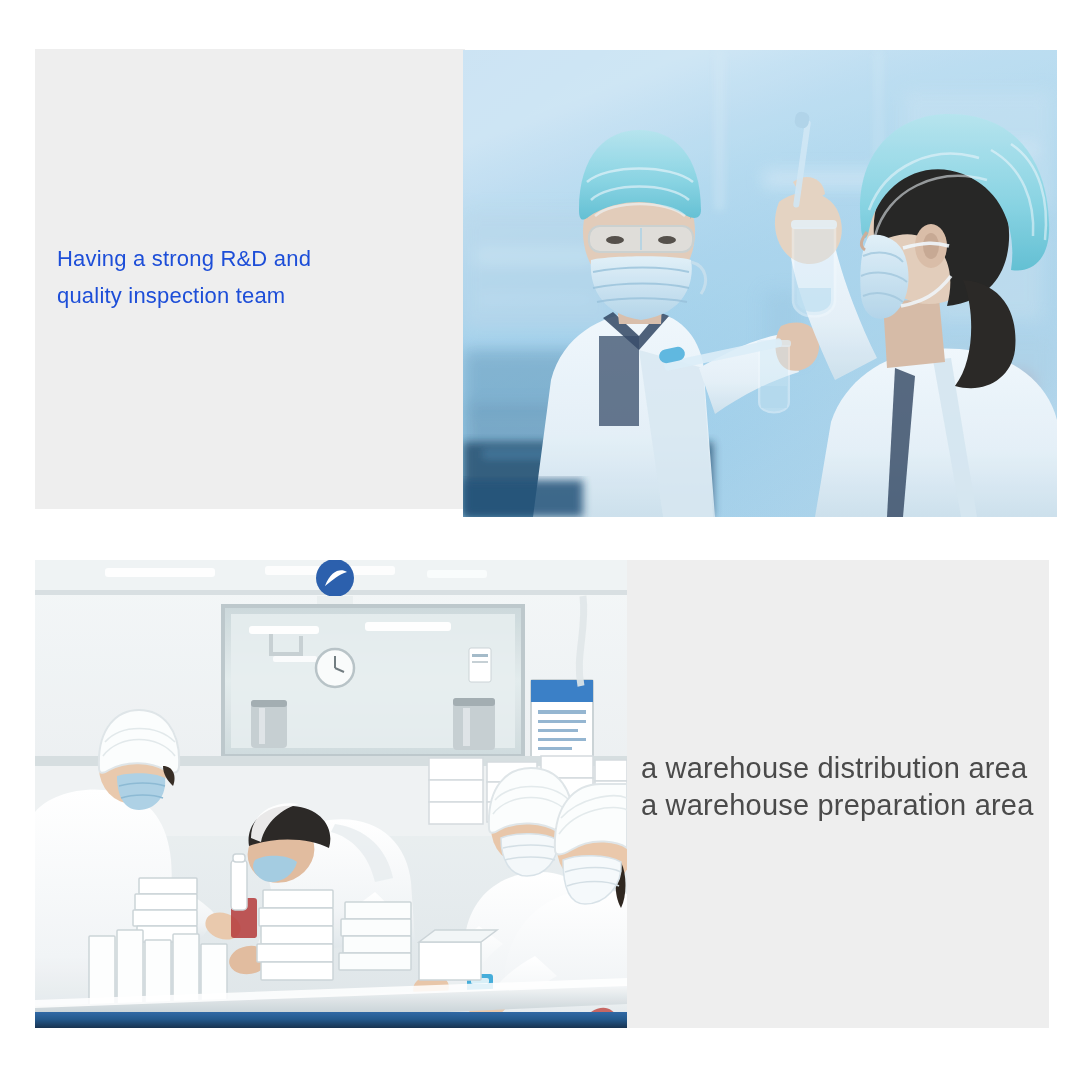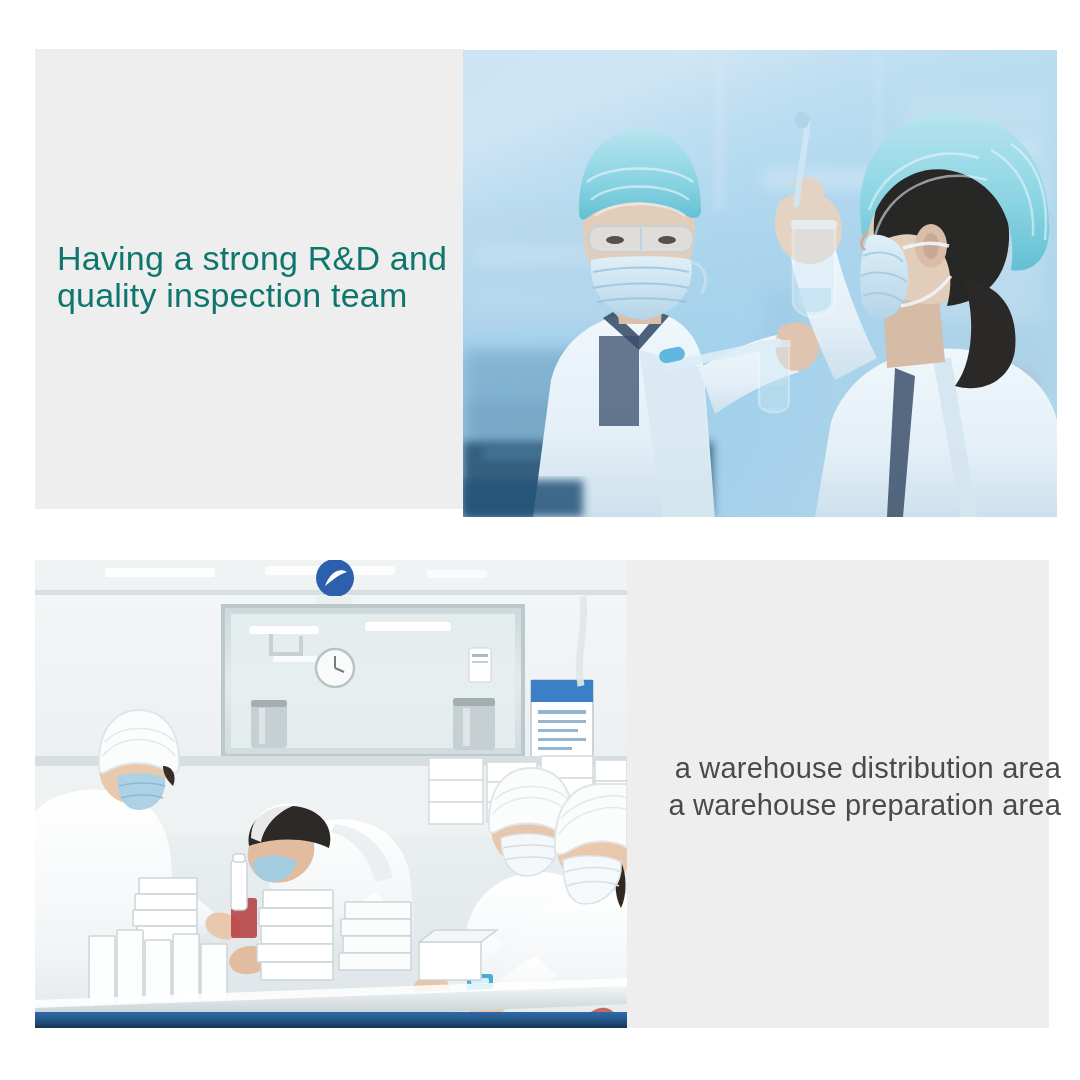--- a/index.html
+++ b/index.html
@@ -35,43 +35,42 @@
     top: 0;
     width: 430px;
     height: 460px;
     background: #eeeeee;
   }
   .caption-top {
     position: absolute;
     left: 22px;
     top: 191px;
     width: 400px;
-    color: #0f766e;
-    font-size: 34px;
+    color: #1d4ed8;
+    font-size: 22px;
     line-height: 37px;
     letter-spacing: 0.2px;
     white-space: pre-line;
   }
   .photo-top {
     position: absolute;
     left: 428px;
     top: 1px;
     width: 594px;
     height: 467px;
     overflow: hidden;
   }
 
   
   .block-bottom {
     position: absolute;
     left: 35px;
     top: 560px;
     width: 1014px;
     height: 468px;
-    text-align: right;
   }
   .block-bottom .panel {
     position: absolute;
     left: 560px;
     top: 0;
     width: 454px;
     height: 468px;
     background: #eeeeee;
   }
   .caption-bottom {

